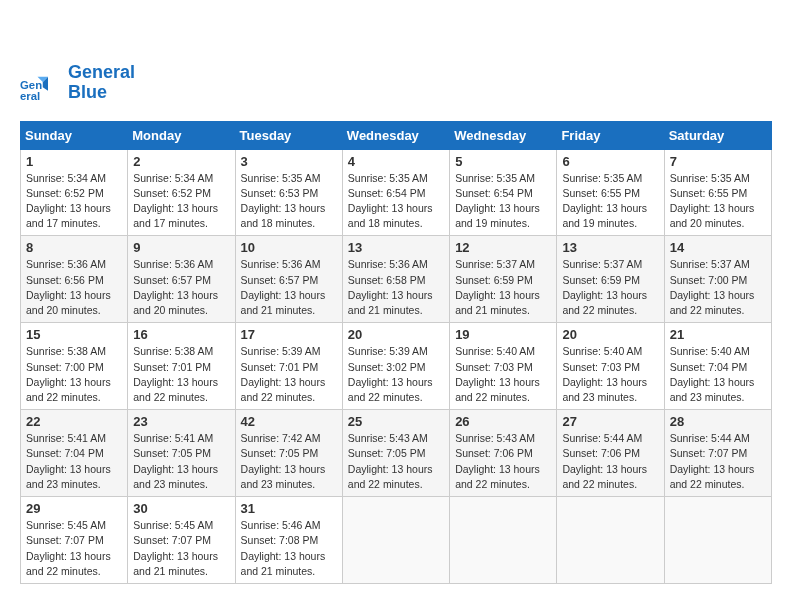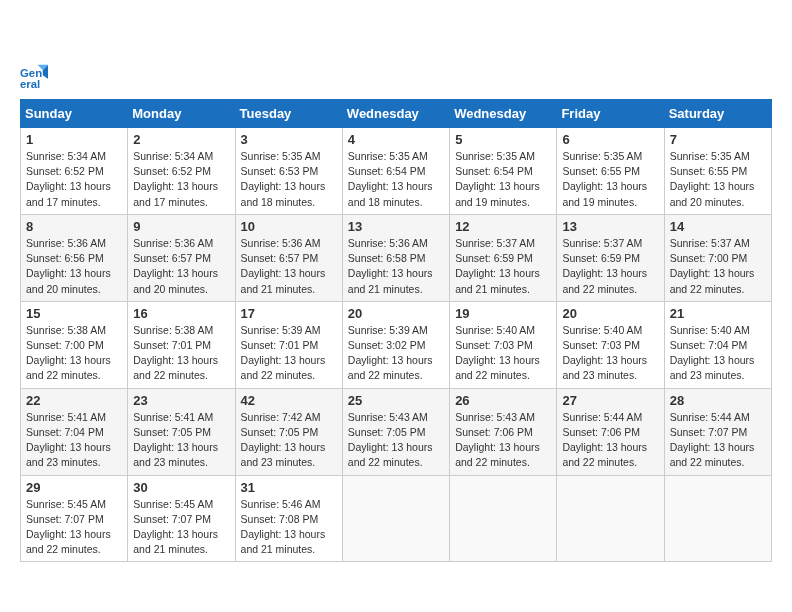--- a/index.html
+++ b/index.html
@@ -43,21 +43,21 @@
       font-weight: bold;
       color: #333;
     }
     .subtitle {
       font-size: 16px;
       color: #555;
     }
     .calendar {
       width: 100%;
       border-collapse: collapse;
-      margin-top: 8px;
+      margin-top: 18px;
     }
     .calendar th {
       background: #1a6fbf;
       color: #fff;
       font-size: 13px;
       font-weight: bold;
       padding: 6px 4px;
       text-align: left;
       border: 1px solid #1a6fbf;
     }
@@ -90,20 +90,26 @@
 <body>
 
 <div class="header-top">
   <div class="logo">
     <svg class="logo-icon" viewBox="0 0 32 32">
       <text x="0" y="16" font-size="13" font-weight="bold" fill="#1a6fbf">Gen</text>
       <text x="0" y="28" font-size="13" font-weight="bold" fill="#1a6fbf">eral</text>
       <polygon points="26,8 32,2 32,18 26,14" fill="#1a6fbf"></polygon>
       <polygon points="26,8 32,2 20,2" fill="#5aabf0"></polygon>
     </svg>
+    <div>
+      <div class="logo-text">
+        <span>General</span><br>
+        <span>Blue</span>
+      </div>
+    </div>
   </div>
   <div class="title-block">
     <div class="main-title"></div>
     <div class="subtitle"></div>
   </div>
 </div>
 
 <table class="calendar">
   <thead>
     <tr id="header-row">

